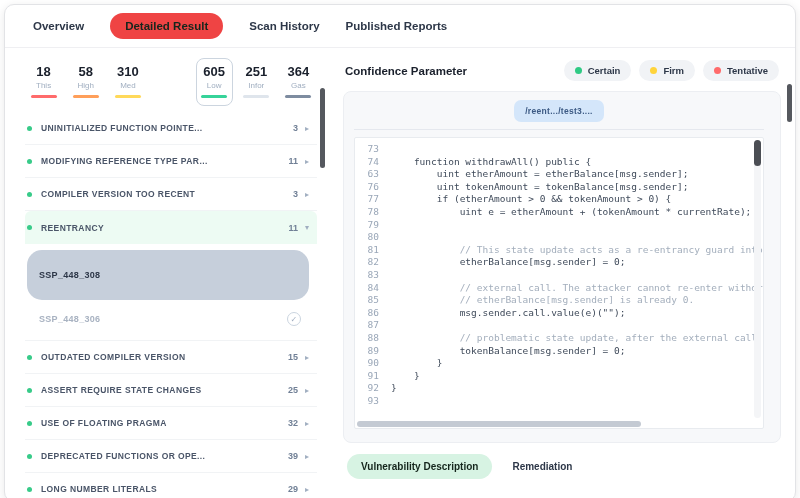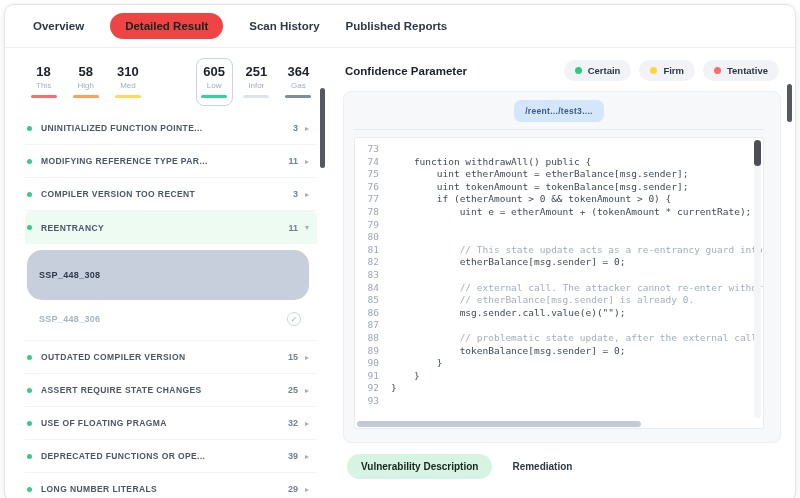--- a/index.html
+++ b/index.html
@@ -197,21 +197,21 @@
       </div>
 
       <div class="code-panel">
         <div class="file-tab-row">
           <span class="file-tab">/reent.../test3....</span>
         </div>
         <div class="code-box">
           <div>
               <div class="crow"><span class="ln">73</span></div>
               <div class="crow"><span class="ln">74</span><span class="ct">    function withdrawAll() public {</span></div>
-              <div class="crow"><span class="ln">75</span><span class="ct">        uint etherAmount = etherBalance[msg.sender];</span></div>
+              <div class="crow"><span class="ln">63</span><span class="ct">        uint etherAmount = etherBalance[msg.sender];</span></div>
               <div class="crow"><span class="ln">76</span><span class="ct">        uint tokenAmount = tokenBalance[msg.sender];</span></div>
               <div class="crow"><span class="ln">77</span><span class="ct">        if (etherAmount &gt; 0 &amp;&amp; tokenAmount &gt; 0) {</span></div>
               <div class="crow"><span class="ln">78</span><span class="ct">            uint e = etherAmount + (tokenAmount * currentRate);</span></div>
               <div class="crow"><span class="ln">79</span><span class="ct"></span></div>
               <div class="crow"><span class="ln">80</span><span class="ct"></span></div>
               <div class="crow"><span class="ln">81</span><span class="ct cm">            // This state update acts as a re-entrancy guard into this fu</span></div>
               <div class="crow"><span class="ln">82</span><span class="ct">            etherBalance[msg.sender] = 0;</span></div>
               <div class="crow"><span class="ln">83</span><span class="ct"></span></div>
               <div class="crow"><span class="ln">84</span><span class="ct cm">            // external call. The attacker cannot re-enter withdrawAll, s</span></div>
               <div class="crow"><span class="ln">85</span><span class="ct cm">            // etherBalance[msg.sender] is already 0.</span></div>

